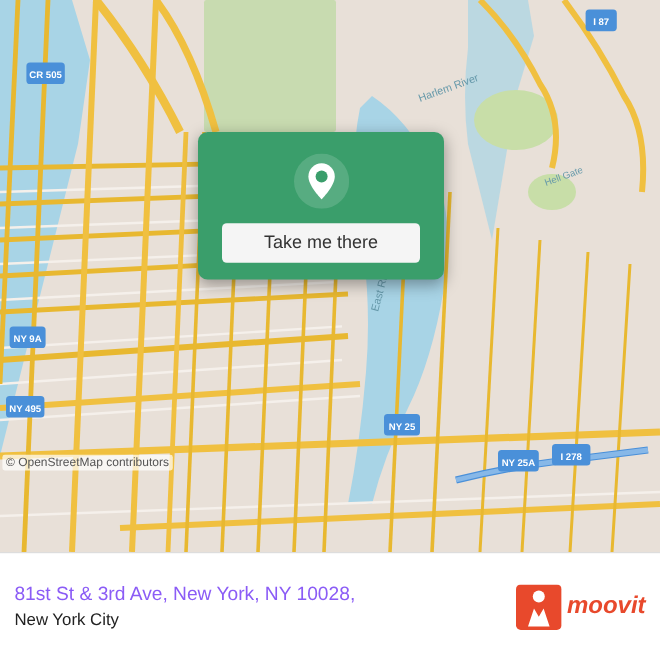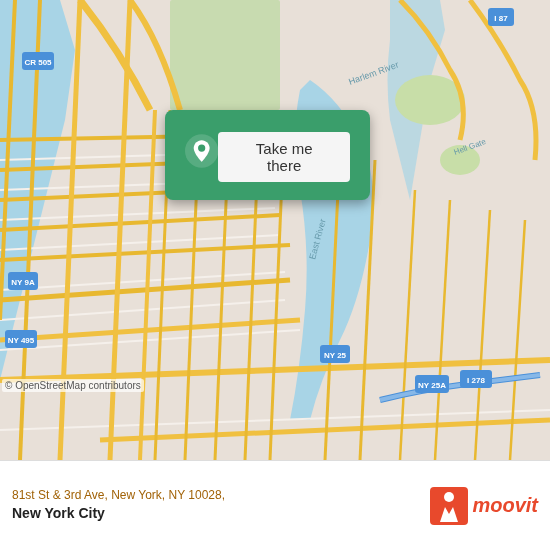--- a/index.html
+++ b/index.html
@@ -38,21 +38,21 @@
 
     
     #location-card {
       position: absolute;
       top: 110px;
       left: 165px;
       width: 205px;
       background: #3a9e6b;
       border-radius: 8px;
       display: flex;
-      flex-direction: row;
+      flex-direction: column;
       align-items: center;
       padding: 18px 20px 14px;
       box-shadow: 0 4px 12px rgba(0,0,0,0.35);
       z-index: 10;
     }
 
     #location-pin-icon {
       width: 46px;
       height: 46px;
       margin-bottom: 12px;
@@ -81,30 +81,30 @@
       padding: 0 12px;
       border-top: 1px solid #ddd;
       position: relative;
     }
 
     #address-block {
       flex: 1;
     }
 
     #address-line1 {
-      font-size: 12px;
-      color: #a16207;
+      font-size: 16px;
+      color: #8b5cf6;
       font-weight: 400;
       line-height: 1.4;
     }
 
     #address-line2 {
       font-size: 14px;
       color: #222;
-      font-weight: 700;
+      font-weight: 400;
       line-height: 1.4;
     }
 
     #attribution {
       position: absolute;
       bottom: 68px;
       left: 2px;
       font-size: 10px;
       color: #555;
       background: rgba(255,255,255,0.7);

